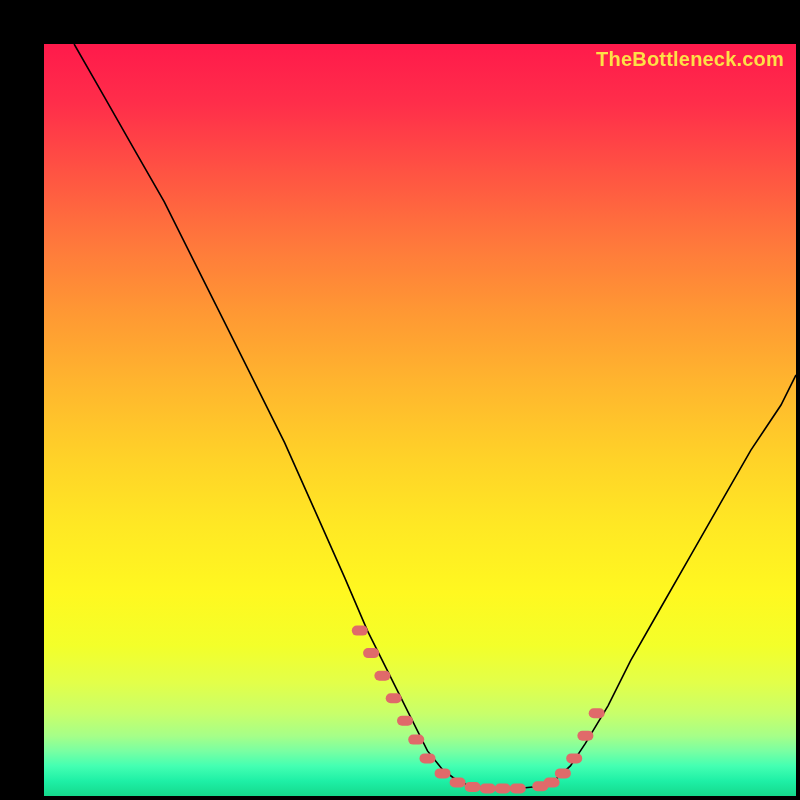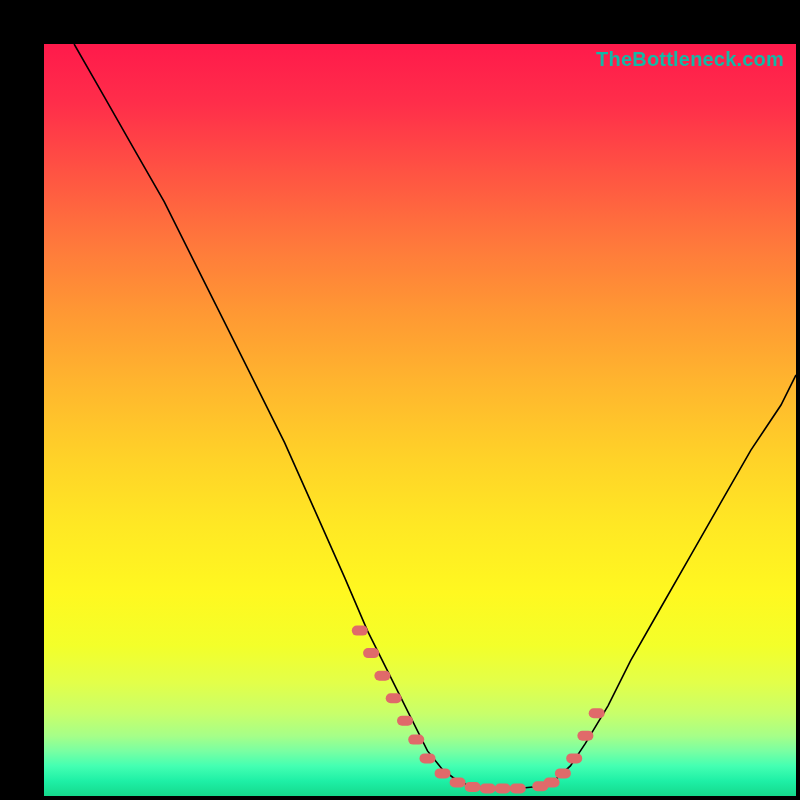--- a/index.html
+++ b/index.html
@@ -49,21 +49,21 @@
       #7affa2 94%,
       #44ffb2 96%,
       #1ef0a6 98%,
       #15d98c 100%
     );
   }
   .watermark {
     position: absolute;
     top: 4px;
     right: 12px;
-    color: #14b8a6;
+    color: #fde047;
     font-size: 20px;
     font-weight: 600;
     letter-spacing: 0.2px;
     user-select: none;
     margin-left: 48px;
   }
   svg.curve {
     position: absolute;
     left: 0; top: 0;
     width: 752px;

